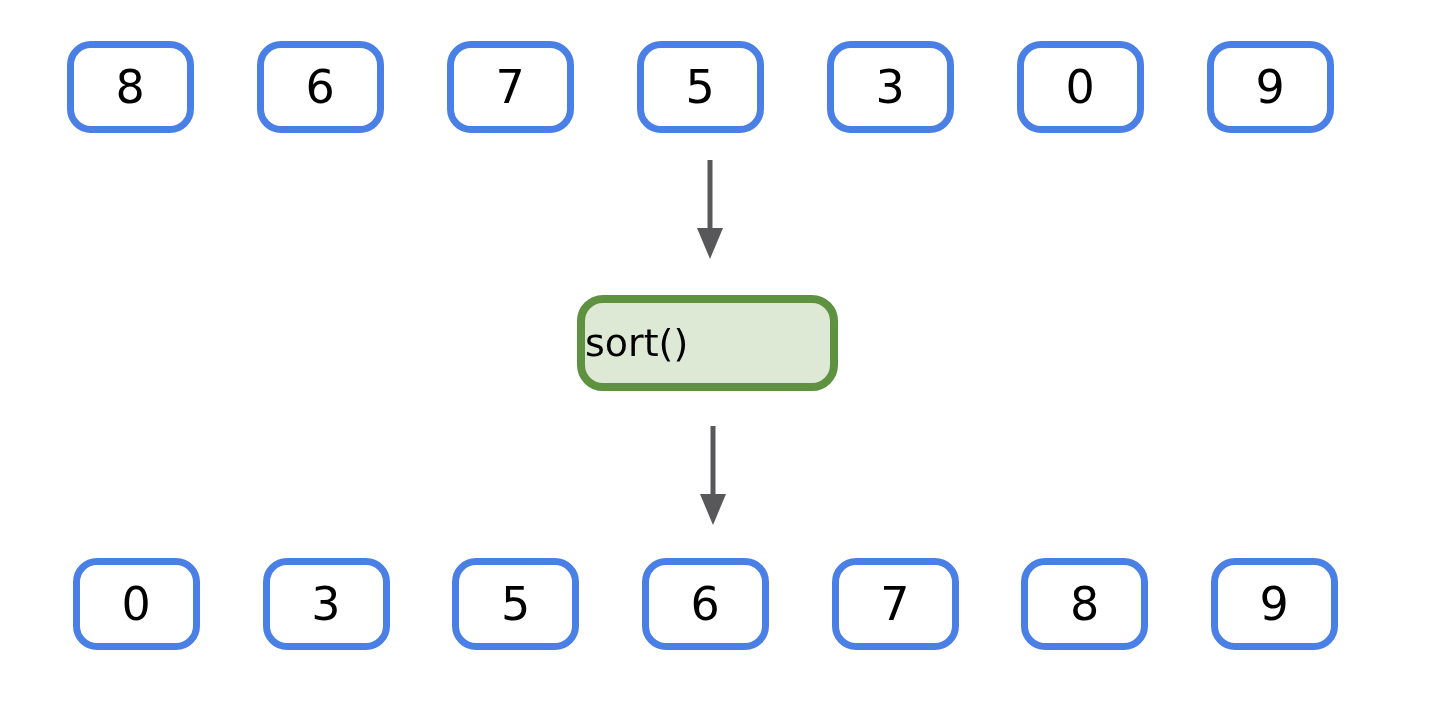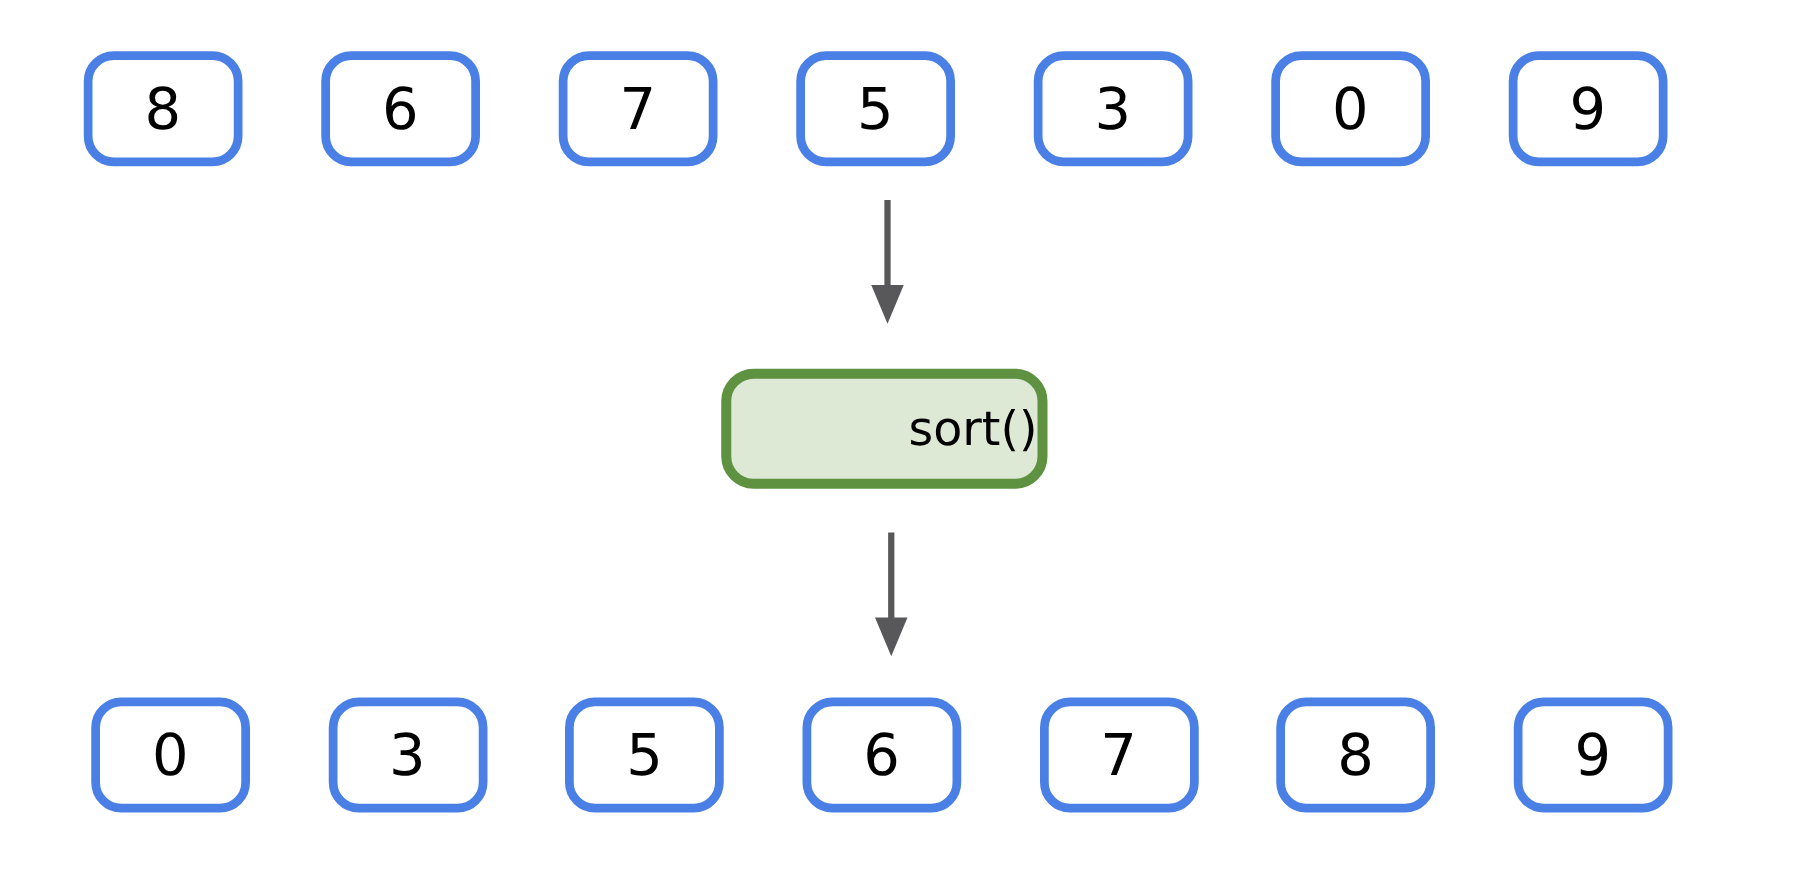--- a/index.html
+++ b/index.html
@@ -55,21 +55,21 @@
     position: absolute;
     left: 577px;
     top: 295px;
     width: 261px;
     height: 96px;
     background: var(--greenFill);
     border: 8px solid var(--green);
     border-radius: 26px;
     display: flex;
     align-items: center;
-    justify-content: flex-end;
+    justify-content: flex-start;
   }
   .op-box span {
     font-size: 38px;
     font-weight: 500;
     line-height: 1;
     color: #000000;
   }
   .arrow {
     position: absolute;
     width: 30px;

